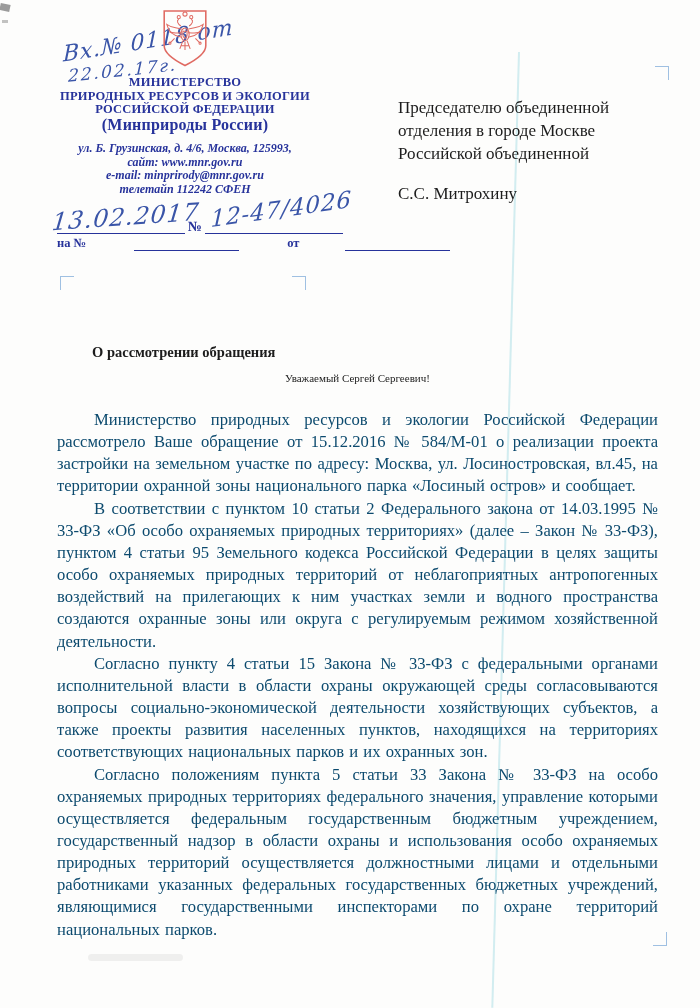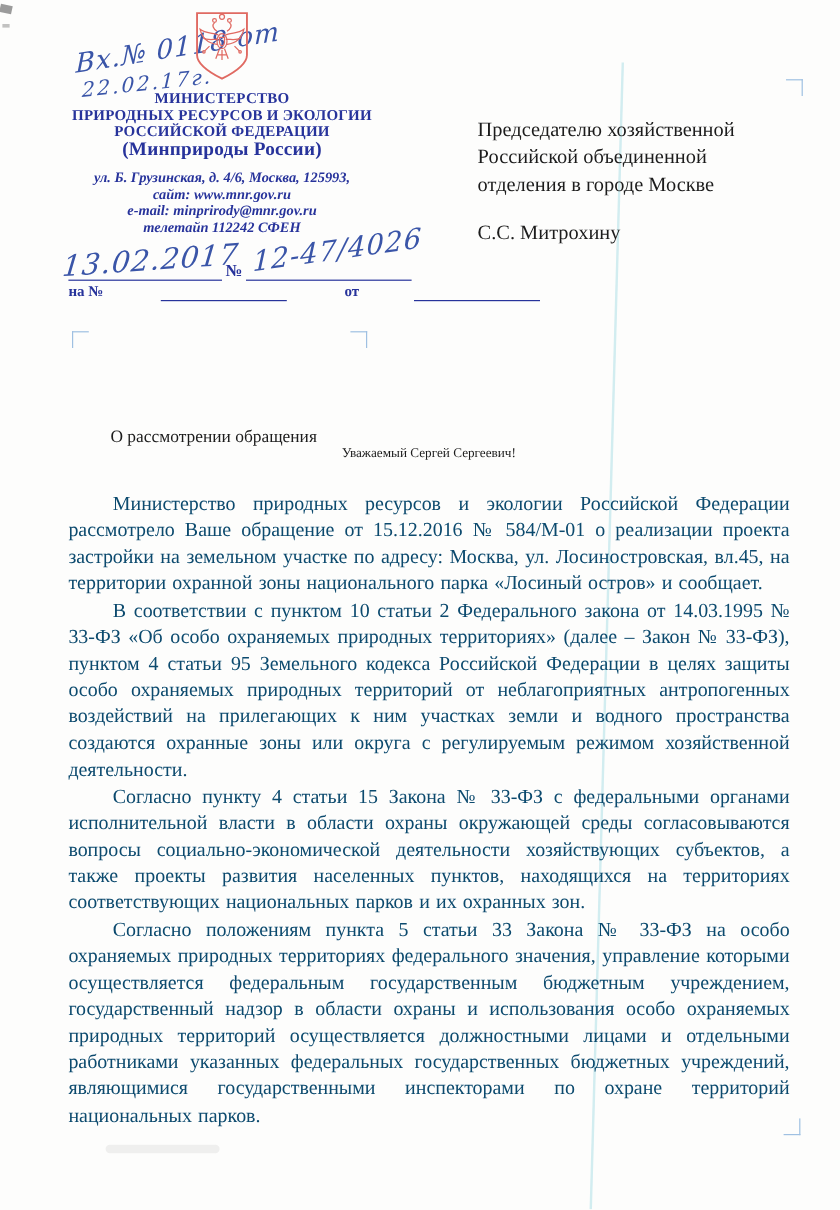--- a/index.html
+++ b/index.html
@@ -54,21 +54,21 @@
   .na-row .u1{width:105px;margin-left:4px;}
   .na-row .u2{width:105px;margin-left:2px;}
   .na-row .ot{margin-left:4px;}
 
   
   .recipient{left:398px;top:96px;width:280px;font-size:17px;line-height:23.2px;}
   .recipient .name{margin-top:16px;}
   .recipient .addr{margin-top:17px;}
 
   
-  .subject{left:92px;top:356px;font-size:14.5px;}
+  .subject{left:92px;top:344px;font-size:14.5px;font-weight:bold;}
   .salutation{left:57px;top:372px;width:601px;text-align:center;font-size:11px;}
   .letter-body{left:57px;top:409px;width:601px;}
   .letter-body p{
     margin:0;font-size:16.6px;line-height:22.15px;
     text-align:justify;text-indent:37px;word-spacing:1px;color:#0c4a6e;
   }
 </style>
 </head>
 <body>
 
@@ -129,23 +129,23 @@
   <span class="ot">от</span>
   <span class="uline u2"></span>
 </div>
 
 <div class="abs zmark tl" style="left:60px;top:276px;"></div>
 <div class="abs zmark tr" style="left:292px;top:276px;"></div>
 <div class="abs zmark tr" style="left:655px;top:66px;"></div>
 <div class="abs zmark br" style="left:653px;top:932px;"></div>
 
 <div class="abs recipient">
-  <div>Председателю хозяйственной</div>
+  <div>Председателю объединенной</div>
+  <div>отделения в городе Москве</div>
   <div>Российской объединенной</div>
-  <div>отделения в городе Москве</div>
   <div class="name">С.С. Митрохину</div>
 </div>
 
 <div class="abs subject">О рассмотрении обращения</div>
 <div class="abs salutation">Уважаемый Сергей Сергеевич!</div>
 
 <div class="abs letter-body">
   <p>Министерство природных ресурсов и экологии Российской Федерации рассмотрело Ваше обращение от 15.12.2016 № 584/М-01 о реализации проекта застройки на земельном участке по адресу: Москва, ул. Лосиностровская, вл.45, на территории охранной зоны национального парка «Лосиный остров» и сообщает.</p>
   <p>В соответствии с пунктом 10 статьи 2 Федерального закона от 14.03.1995 № 33-ФЗ «Об особо охраняемых природных территориях» (далее – Закон № 33-ФЗ), пунктом 4 статьи 95 Земельного кодекса Российской Федерации в целях защиты особо охраняемых природных территорий от неблагоприятных антропогенных воздействий на прилегающих к ним участках земли и водного пространства создаются охранные зоны или округа с регулируемым режимом хозяйственной деятельности.</p>
   <p>Согласно пункту 4 статьи 15 Закона № 33-ФЗ с федеральными органами исполнительной власти в области охраны окружающей среды согласовываются вопросы социально-экономической деятельности хозяйствующих субъектов, а также проекты развития населенных пунктов, находящихся на территориях соответствующих национальных парков и их охранных зон.</p>

